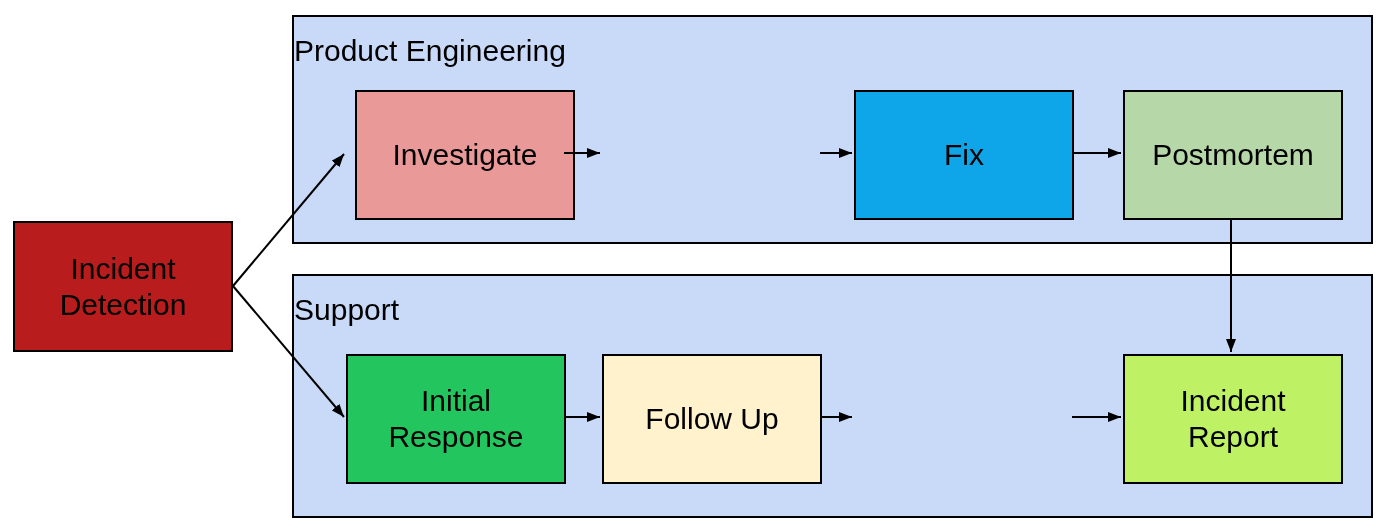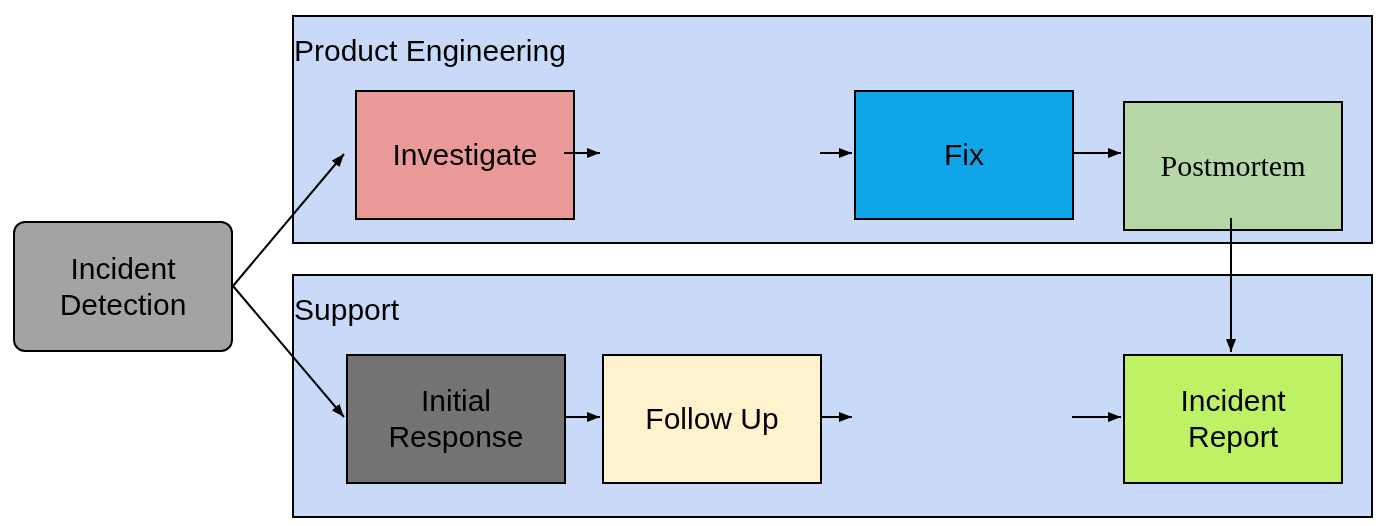--- a/index.html
+++ b/index.html
@@ -46,21 +46,21 @@
     padding: 0 14px;
   }
   #lane-pe     { left: 292px; top: 15px;  width: 1081px; height: 229px; }
   #lane-sup    { left: 292px; top: 274px; width: 1081px; height: 244px; }
 
   #node-detect { left: 13px;  top: 221px; height: 131px; }
 
   #node-investigate { left: 52px;  top: 73px; }
   #node-mitigate    { left: 308px; top: 73px; }
   #node-fix         { left: 560px; top: 73px; }
-  #node-postmortem  { left: 829px; top: 84px; font-family: Liberation Serif, serif; }
+  #node-postmortem  { left: 829px; top: 73px; }
 
   #node-initial     { left: 52px;  top: 78px; }
   #node-followup    { left: 308px; top: 78px; }
   #node-close       { left: 560px; top: 78px; }
   #node-report      { left: 829px; top: 78px; }
 
   .arrow-layer {
     position: absolute;
     left: 0; top: 0;
     width: 1386px;
@@ -68,32 +68,32 @@
     pointer-events: none;
     z-index: 10;
   }
   .arrow-layer line { stroke: #000000; stroke-width: 2; }
 </style>
 </head>
 <body>
 
 <div class="canvas">
 
-  <div class="node" id="node-detect" style="background-color: #a3a3a3; border-radius: 12px;">Incident Detection</div>
+  <div class="node" id="node-detect" style="background-color: #b91c1c;">Incident Detection</div>
 
   <div class="lane" id="lane-pe" style="background-color: rgb(201, 218, 248);">
     <div class="lane-title">Product Engineering</div>
     <div class="node" id="node-investigate" style="background-color: rgb(234, 153, 153); margin-left: 9px;">Investigate</div>
     <div class="node" id="node-fix" style="background-color: #0ea5e9;">Fix</div>
     <div class="node" id="node-postmortem" style="background-color: rgb(182, 215, 168);">Postmortem</div>
   </div>
 
   <div class="lane" id="lane-sup" style="background-color: rgb(201, 218, 248);">
     <div class="lane-title">Support</div>
-    <div class="node" id="node-initial" style="background-color: #737373;">Initial Response</div>
+    <div class="node" id="node-initial" style="background-color: #22c55e;">Initial Response</div>
     <div class="node" id="node-followup" style="background-color: rgb(255, 242, 204); text-align: right;">Follow Up</div>
     <div class="node" id="node-report" style="background-color: #bef264;">Incident Report</div>
   </div>
 
   <svg class="arrow-layer" viewBox="0 0 1386 526" xmlns="http://www.w3.org/2000/svg">
     <defs>
       <marker id="ah" markerUnits="userSpaceOnUse" markerWidth="13" markerHeight="10" refX="13" refY="5" orient="auto">
         <path d="M0,0 L13,5 L0,10 z" fill="#000000"></path>
       </marker>
     </defs>

